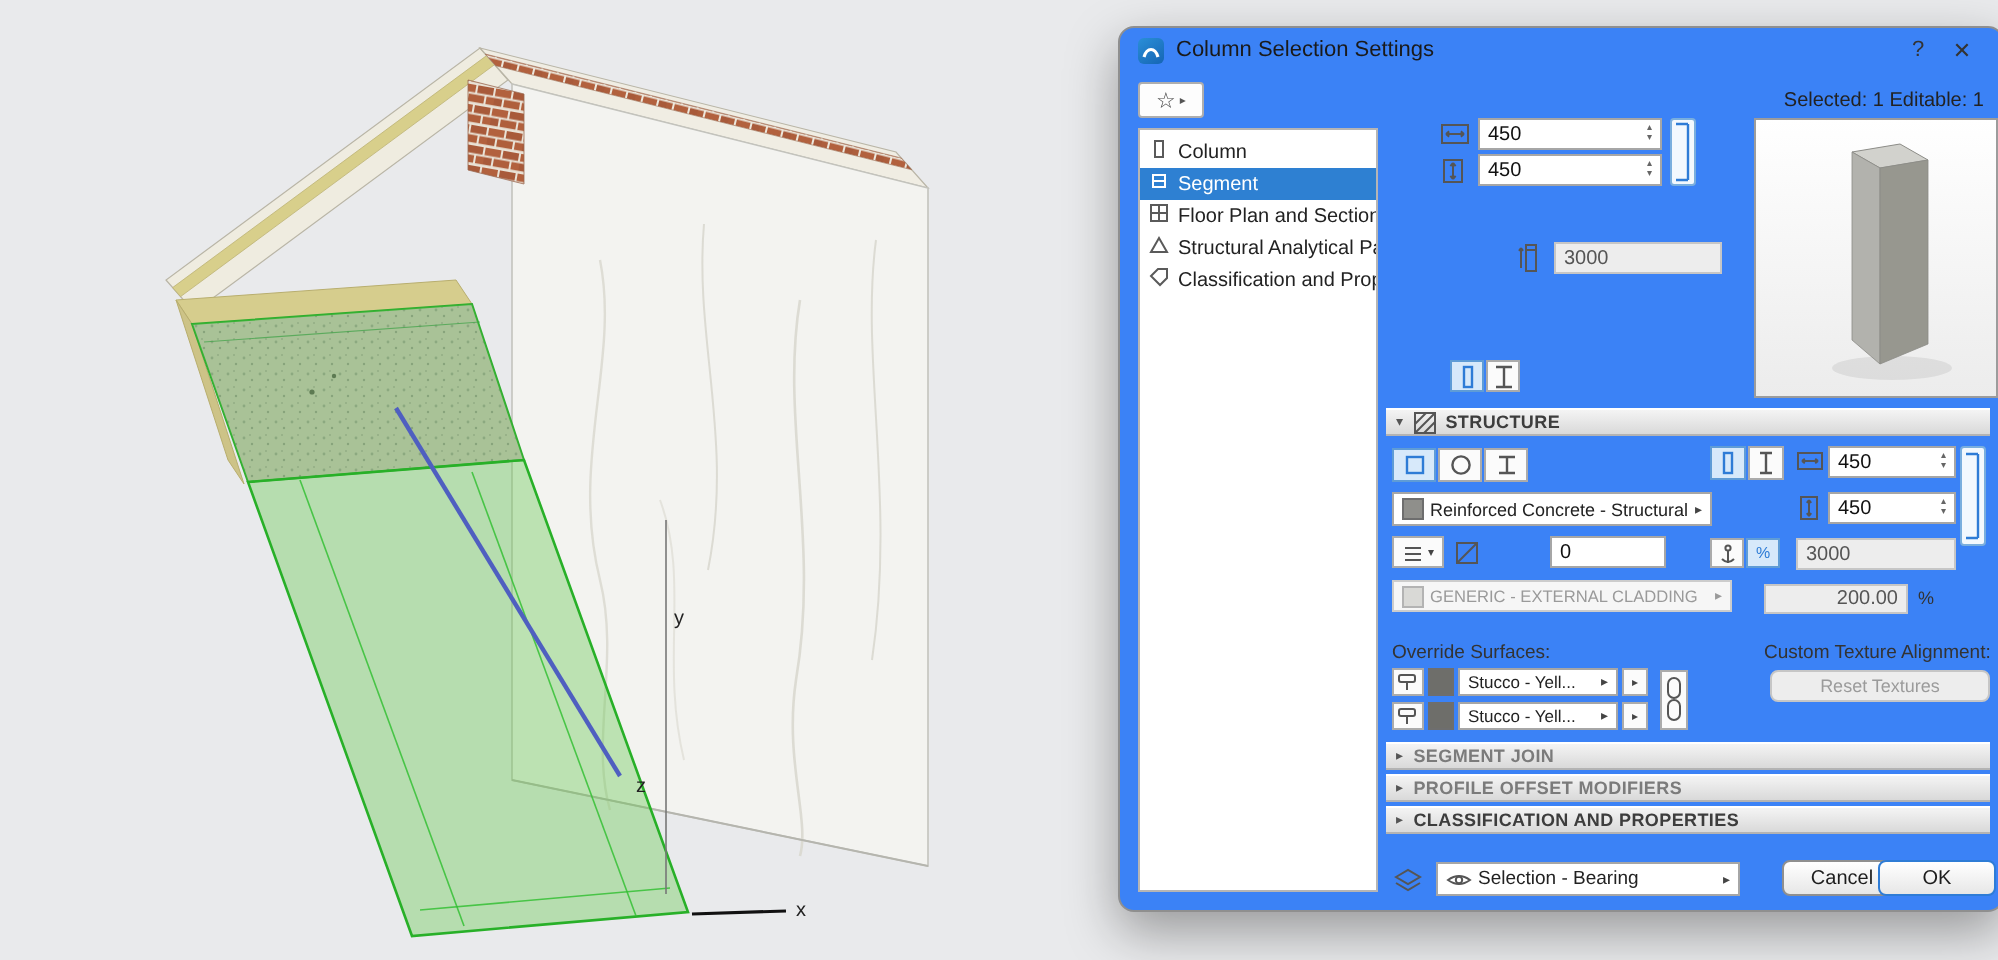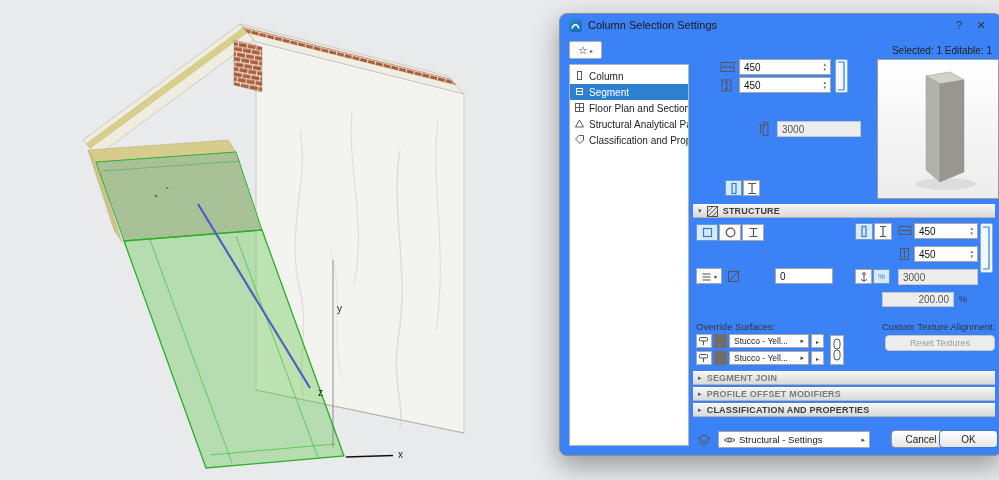--- a/index.html
+++ b/index.html
@@ -325,37 +325,47 @@
       <svg width="13" height="13">
           <circle cx="6.5" cy="6.5" r="4.3"></circle>
         </svg>
     </div>
     <div class="tglbtn" style="left:182px;top:210px;width:22px;height:17px">
       <svg width="13" height="13">
           <path d="M2.5,2.5 h8 M2.5,10.5 h8 M6.5,2.5 v8"></path>
         </svg>
     </div>
 
+    <div class="ddl" style="left:136px;top:232px;width:160px;height:17px">
+      <span class="swatch" style="background:#8f8f8b"></span>
+      <span>Reinforced Concrete - Structural</span>
+      <span class="arrow">▸</span>
+    </div>
 
     <div class="micbtn" style="left:136px;top:254px;width:26px;height:16px">
       <svg width="11" height="11">
           <path d="M1.5,3 h8 M1.5,6 h8 M1.5,9 h8"></path>
         </svg>
       <span style="font-size:6px">▾</span>
     </div>
     <span class="icn" style="left:167px;top:256px;width:13px;height:13px">
       <svg width="11" height="11">
           <rect x="0.5" y="0.5" width="10" height="10"></rect>
           <path d="M0.5,10.5 L10.5,0.5" stroke-width="0.7"></path>
         </svg>
     </span>
     <div class="fld" style="left:215px;top:254px;width:58px;height:16px">
       <span class="val">0</span>
     </div>
 
+    <div class="ddl dis" style="left:136px;top:276px;width:170px;height:16px;font-size:8.3px">
+      <span class="swatch" style="background:#d9d9d6;border-color:#b3b3b3"></span>
+      <span>GENERIC - EXTERNAL CLADDING</span>
+      <span class="arrow">▸</span>
+    </div>
 
     <div class="tglbtn sel" style="left:295px;top:209px;width:18px;height:17px">
       <svg width="12" height="13">
           <rect x="4" y="1.5" width="4" height="10"></rect>
         </svg>
     </div>
     <div class="tglbtn" style="left:314px;top:209px;width:18px;height:17px">
       <svg width="12" height="13">
           <path d="M3,1.5 h6 M3,11.5 h6 M6,1.5 v10"></path>
         </svg>
@@ -475,21 +485,21 @@
           <path d="M2,8.5 l6,3.5 6,-3.5"></path>
         </svg>
     </span>
     <div class="ddl" style="left:158px;top:417px;width:152px;height:17px;font-size:9.5px">
       <span class="icn" style="position:static">
         <svg width="13" height="10">
             <path d="M1,5 Q6.5,1 12,5 Q6.5,9 1,5 Z"></path>
             <circle cx="6.5" cy="5" r="1.6" fill="#444" stroke="none"></circle>
           </svg>
       </span>
-      <span>Structural - Settings</span>
+      <span>Selection - Bearing</span>
       <span class="arrow">▸</span>
     </div>
     <div class="pushbtn" style="left:331px;top:416px;width:60px;height:18px">
       <span>Cancel</span>
     </div>
     <div class="pushbtn primary" style="left:379px;top:416px;width:59px;height:18px">
       <span>OK</span>
     </div>
 
   </div>

